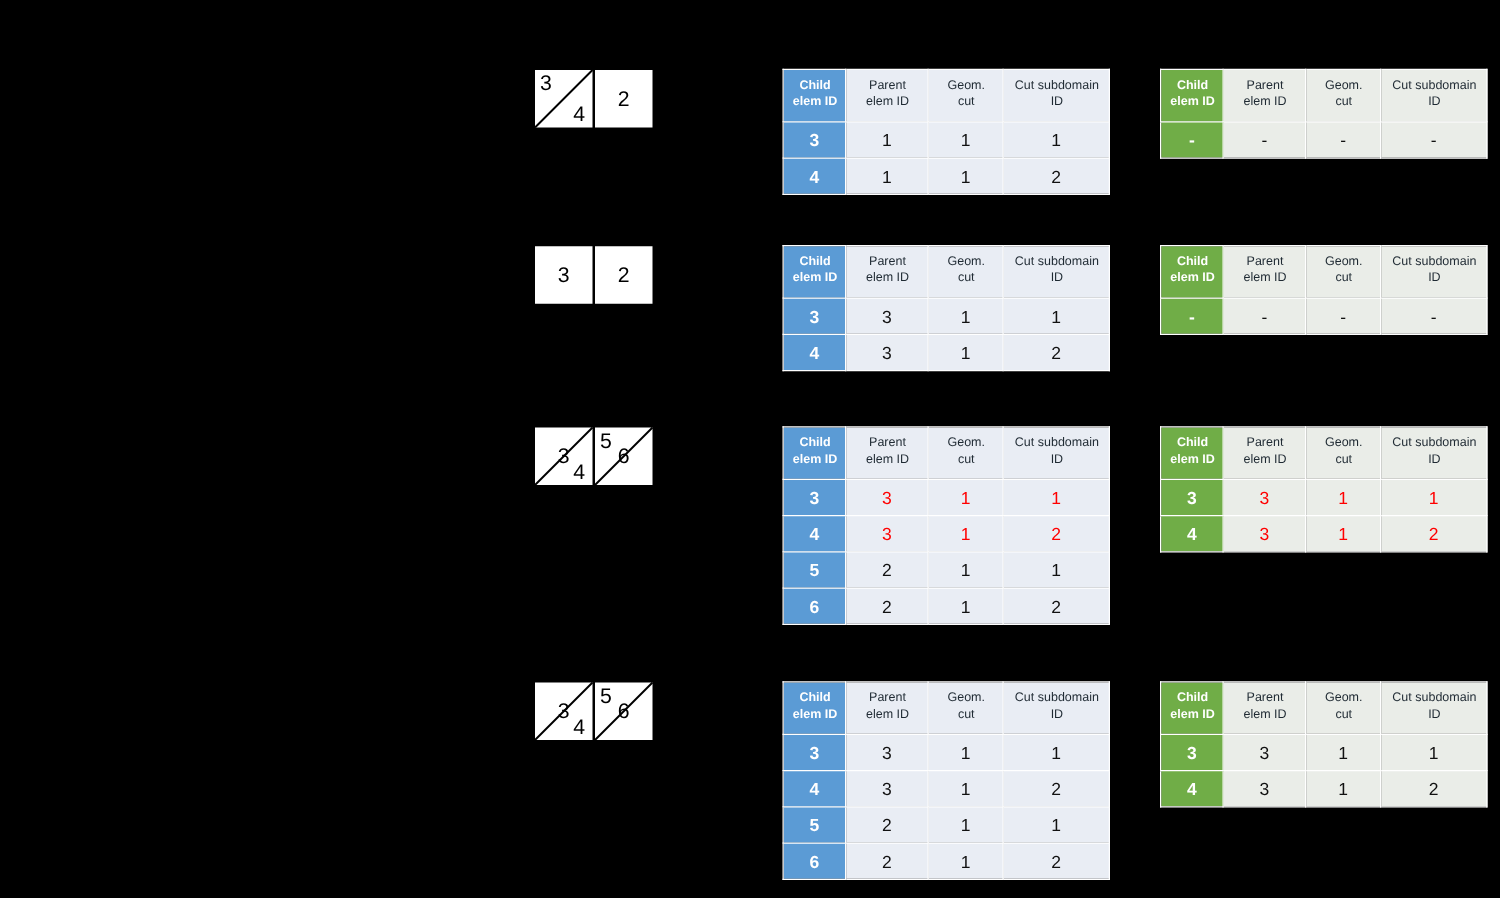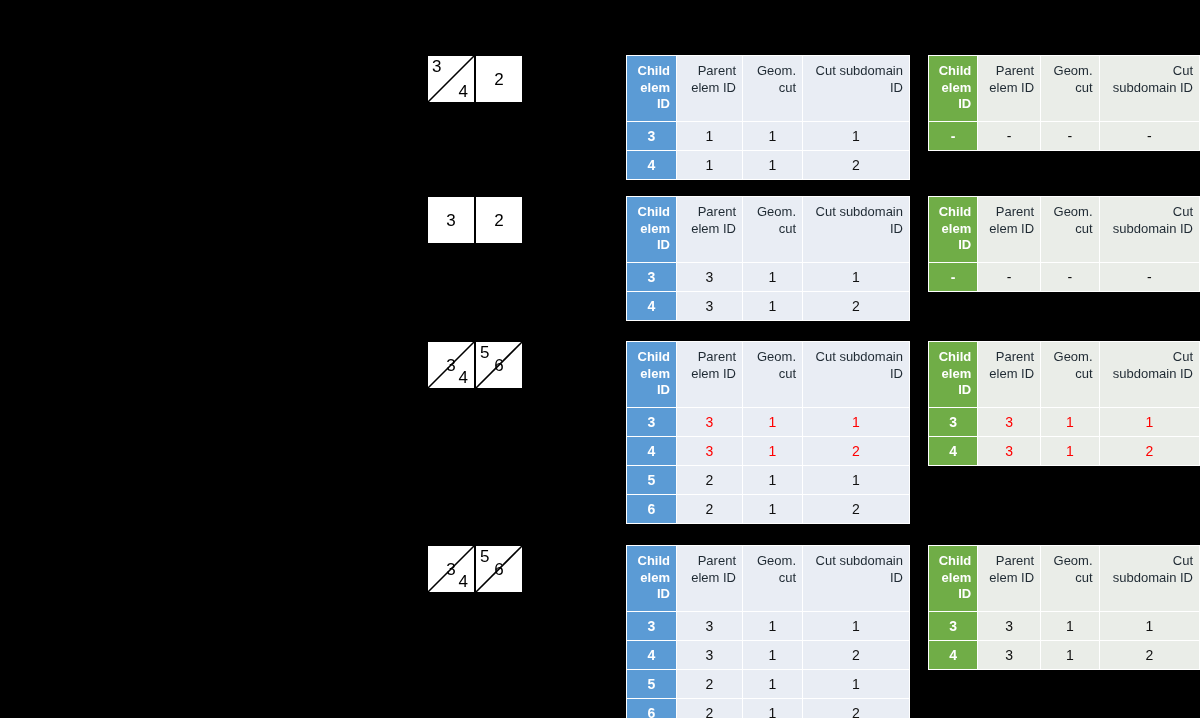--- a/index.html
+++ b/index.html
@@ -58,23 +58,23 @@
     table-layout: fixed;
     font-family: "Liberation Sans", sans-serif;
   }
   .tbl td, .tbl th {
     border: 1px solid #ffffff;
     padding: 0;
     vertical-align: top;
     box-sizing: border-box;
   }
   .tbl th {
-    font-size: 13px;
+    font-size: 10px;
     font-weight: bold;
-    text-align: right;
+    text-align: center;
     padding: 7px 6px 8px 7px;
     line-height: 1.28;
   }
   .tbl td {
     font-size: 14px;
     text-align: center;
     vertical-align: middle;
     height: 29px;
     padding: 0;
     line-height: 1;
@@ -88,21 +88,21 @@
   .tbl-green th.k     { background: #70AD47; color: #ffffff; }
   .tbl-green th.n     { background: #EAEDE8; color: #1F2A33; font-weight: normal; }
   .tbl-green td.k     { background: #70AD47; color: #ffffff; font-weight: bold; }
   .tbl-green td.n     { background: #EAEDE8; color: #111111; }
 
   .red { color: #FF0000 !important; }
 
   .col-k  { width: 50px; }
   .col-p  { width: 66px; margin-left: 48px; }
   .col-g  { width: 60px; }
-  .col-s  { width: 107px; }
+  .col-s  { width: 85px; }
 </style>
 </head>
 <body>
 
 <div id="page">
     <div class="diagram" style="left: 428px; top: 56px;">
       <div class="cell-square">
         <span class="cell-label lbl-tl">3</span>
         <span class="cell-label lbl-br">4</span>
         <svg class="diag-line" viewBox="0 0 46 46">

